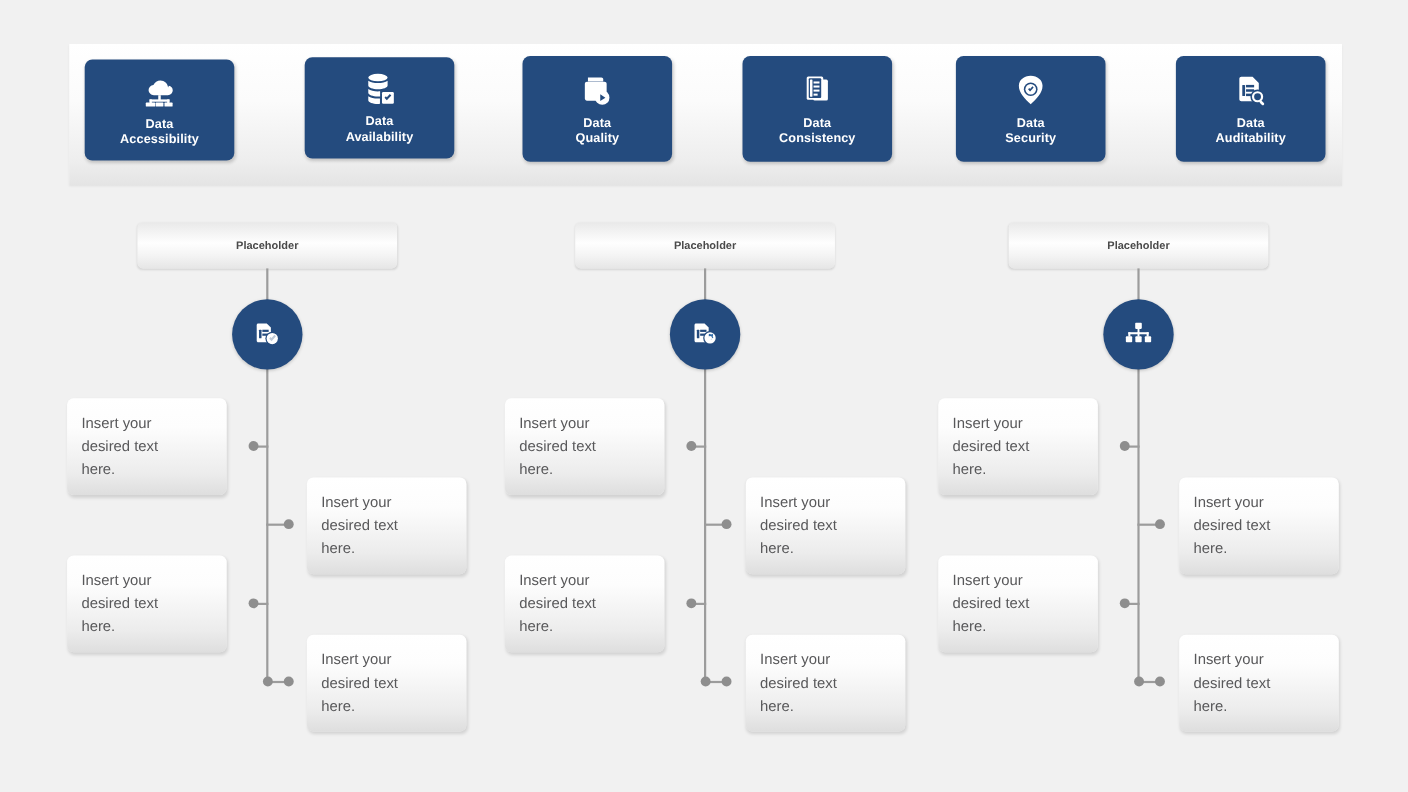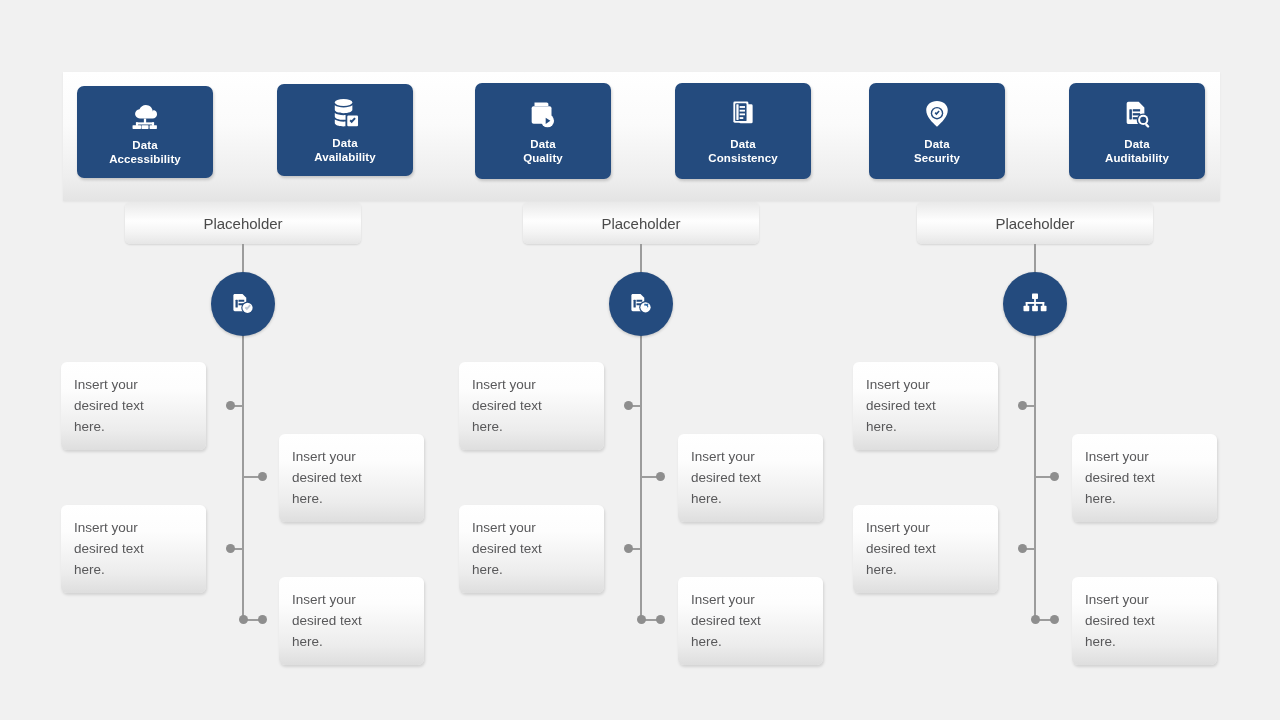--- a/index.html
+++ b/index.html
@@ -13,21 +13,21 @@
     position: relative;
     overflow: hidden;
     font-family: "Liberation Sans", sans-serif;
     -webkit-font-smoothing: antialiased;
   }
 
   
   #top-banner {
     position: absolute;
     left: 63px;
-    top: 72px;
+    top: 40px;
     width: 1157px;
     height: 129px;
     background: linear-gradient(to bottom, #ffffff 0%, #fbfbfb 40%, #eeeeee 82%, #e4e4e4 100%);
     box-shadow: 0 1px 2px rgba(0,0,0,0.06);
   }
   .cap-card {
     position: absolute;
     width: 136px;
     border-radius: 7px;
     background: #244b7e;
@@ -64,22 +64,22 @@
     width: 236px;
     height: 42px;
     border-radius: 5px;
     background: linear-gradient(to bottom, #e9e9e9 0%, #fefefe 45%, #f4f4f4 72%, #e6e6e6 100%);
     box-shadow: 0 1px 2px rgba(0,0,0,0.12);
     display: flex;
     align-items: center;
     justify-content: center;
   }
   .ph-bar span {
-    font-size: 15px;
-    font-weight: normal;
+    font-size: 10px;
+    font-weight: bold;
     color: #4a4a4a;
   }
 
   .hub {
     position: absolute;
     width: 64px;
     height: 64px;
     border-radius: 50%;
     background: #244b7e;
     display: flex;

